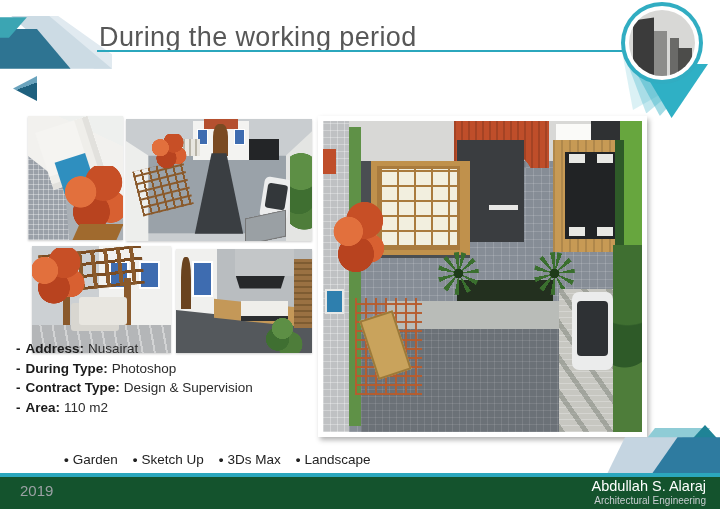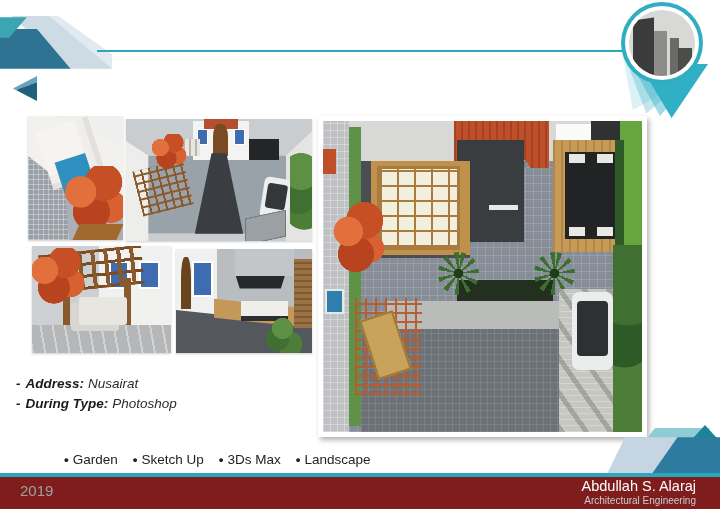--- a/index.html
+++ b/index.html
@@ -176,54 +176,55 @@
                  repeating-linear-gradient(0deg,rgba(255,255,255,.25) 0 1px,transparent 1px 6px),#c7c7c1;}
   .mr-car{left:78%;top:55%;width:13%;height:25%;background:#ebecec;border-radius:7px;}
   .mr-car::before{content:"";position:absolute;left:12%;top:12%;right:12%;bottom:18%;
       background:#2e3134;border-radius:4px;}
   .mr-bushR{left:91%;top:40%;width:9%;height:60%;
       background:radial-gradient(circle at 50% 20%,#3f6f31 0 28%,transparent 29%),
       radial-gradient(circle at 40% 50%,#2e5a28 0 30%,transparent 31%),
       radial-gradient(circle at 60% 80%,#4e7d3a 0 28%,transparent 29%),#8b948c;}
 
   
-  .details{left:16px;top:374px;width:320px;font-style:italic;}
+  .details{left:16px;top:339px;width:320px;}
   .detail-row{font-size:13.5px;line-height:19.5px;color:#2b2b2b;white-space:nowrap;}
   .detail-row .dash{margin-right:5px;font-weight:700;color:#1b1b1b;}
   .detail-row .lbl{font-weight:700;color:#1b1b1b;margin-right:4px;}
   .programs{left:64px;top:452px;display:flex;gap:15px;font-size:13.5px;color:#222;}
   .programs .item{white-space:nowrap;}
   .programs .bullet{margin-right:4px;font-weight:700;}
 
   
   .deco-br{left:595px;top:424px;width:125px;height:49px;}
   .deco-br .shape{position:absolute;inset:0;}
   .f-cyan {clip-path:polygon(48% 8%,92% 8%,80% 47%,36% 47%);background:#8fccd6;}
   .f-tealtri{clip-path:polygon(78% 30%,88% 2%,98% 30%);background:#1f8396;}
   .f-pale {clip-path:polygon(24% 27%,70% 27%,54% 100%,10% 100%);background:#c5d5e1;}
   .f-steel{clip-path:polygon(66% 27%,100% 27%,100% 100%,46% 100%);background:#2e7ba0;}
   .footer-line{left:0;top:473px;width:720px;height:4px;background:#2ba7bd;}
-  .footer-bar{left:0;top:477px;width:720px;height:32px;background:#7f1d1d;}
+  .footer-bar{left:0;top:477px;width:720px;height:32px;background:#14532d;}
   .footer-year{position:absolute;left:20px;top:5px;font-size:15px;color:#9ba1a4;font-weight:300;}
-  .footer-right{position:absolute;right:24px;top:1px;text-align:right;}
+  .footer-right{position:absolute;right:14px;top:1px;text-align:right;}
   .footer-author{font-size:14.5px;color:#ffffff;line-height:17px;}
   .footer-dept{font-size:10px;color:#c8cdd0;line-height:11px;}
 </style>
 </head>
 <body>
 
 <div class="slide">
 
   <div class="abs deco-tl">
     <div class="shape d-pale2"></div>
     <div class="shape d-pale"></div>
     <div class="shape d-steel"></div>
     <div class="shape d-teal"></div>
   </div>
 
+  <div class="abs page-title">During the working period</div>
   <div class="abs title-underline"></div>
 
   <div class="abs fan-page fan1"></div>
   <div class="abs fan-page fan2"></div>
   <div class="abs fan-page fan3"></div>
   <div class="abs pin-tail"></div>
   <div class="abs pin-circle">
     <div class="pin-ring"></div>
     <div class="pin-photo">
       <div class="bld1"></div>
@@ -324,20 +325,26 @@
     </div>
   </div>
 
   <div class="abs details">
     <div class="detail-row">
       <span class="dash">-</span><span class="lbl">Address:</span><span class="val">Nusairat</span>
     </div>
     <div class="detail-row">
       <span class="dash">-</span><span class="lbl">During Type:</span><span class="val">Photoshop</span>
     </div>
+    <div class="detail-row">
+      <span class="dash">-</span><span class="lbl">Contract Type:</span><span class="val">Design &amp; Supervision</span>
+    </div>
+    <div class="detail-row">
+      <span class="dash">-</span><span class="lbl">Area:</span><span class="val">110 m2</span>
+    </div>
   </div>
 
   <div class="abs programs">
     <span class="item"><span class="bullet">•</span><span>Garden</span></span>
     <span class="item"><span class="bullet">•</span><span>Sketch Up</span></span>
     <span class="item"><span class="bullet">•</span><span>3Ds Max</span></span>
     <span class="item"><span class="bullet">•</span><span>Landscape</span></span>
   </div>
 
   <div class="abs deco-br">

